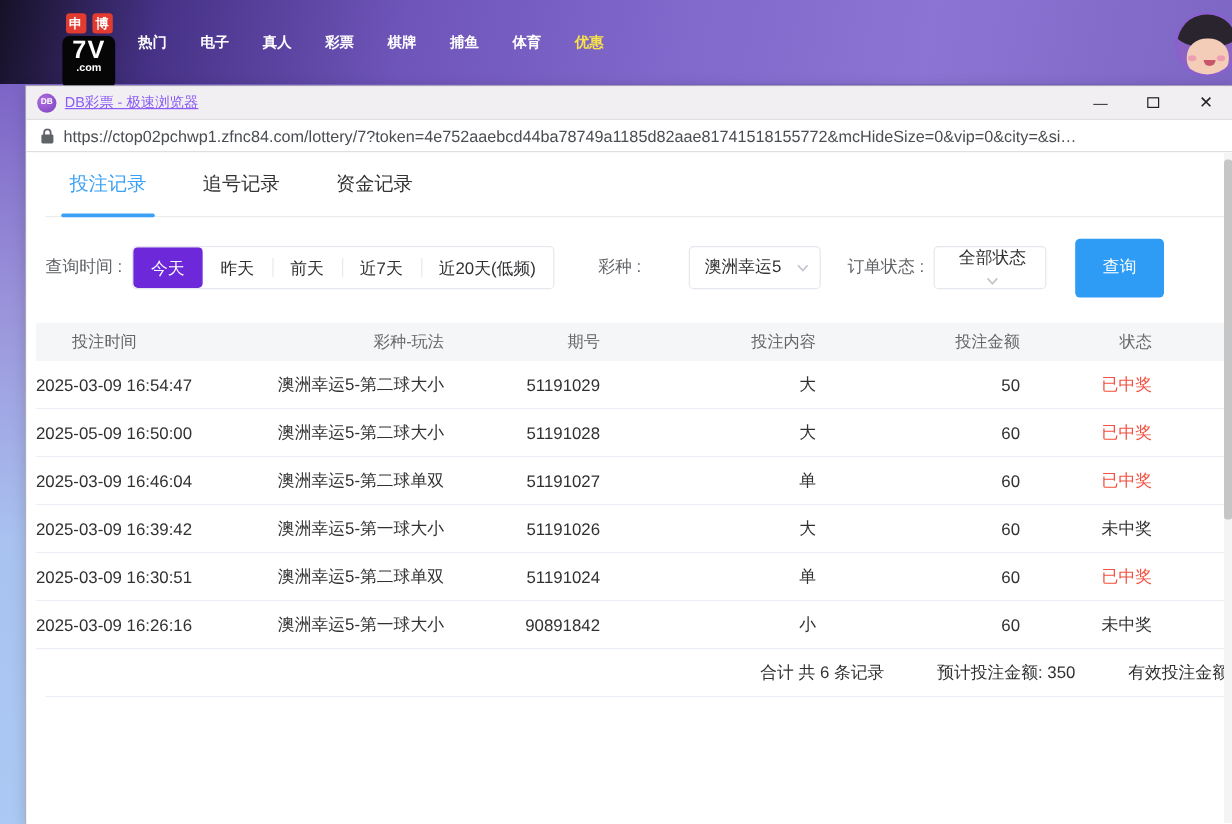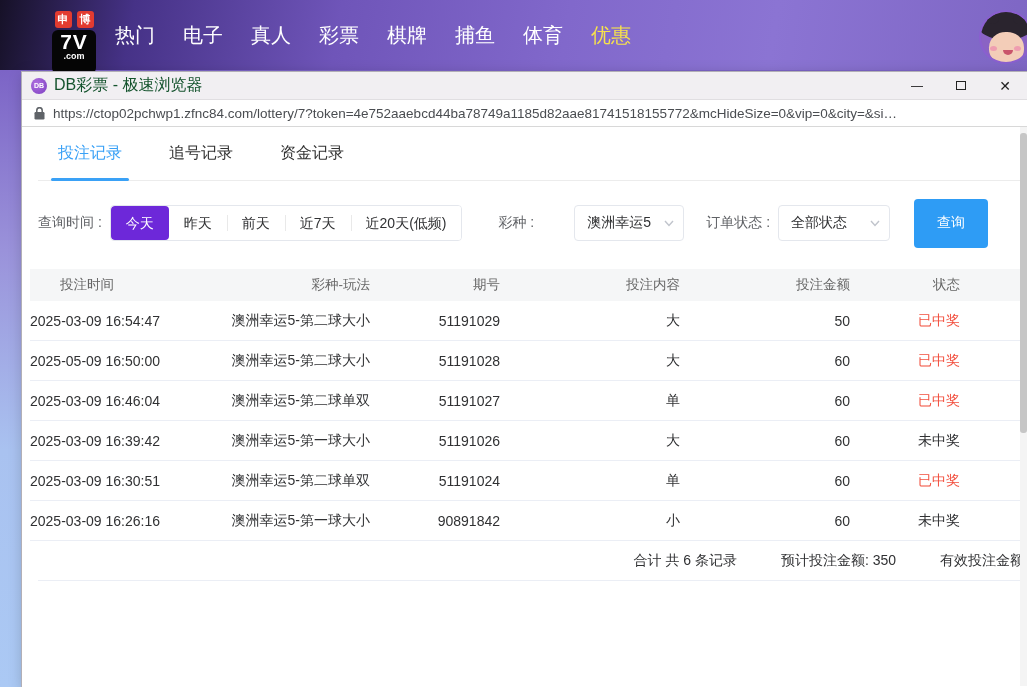--- a/index.html
+++ b/index.html
@@ -16,40 +16,40 @@
     background:linear-gradient(100deg,#161127 0%,#463287 13%,#6f55b9 33%,#8168cb 55%,#8b74d3 75%,#7e66c4 100%);
   }
   .logo { position:absolute; left:52px; top:11px; width:44px; text-align:center; }
   .logo-badges { display:flex; gap:5px; justify-content:center; margin-bottom:2px; }
   .logo-badge { width:17px; height:17px; background:#e23b30; color:#fff; font-size:11px; font-weight:bold;
     border-radius:3px; display:flex; align-items:center; justify-content:center; }
   .logo-box { background:#060606; color:#fff; border-radius:6px; padding:1px 3px 13px; }
   .logo-main { font-size:21px; font-weight:800; line-height:21px; letter-spacing:1px; }
   .logo-suffix { font-size:9px; font-weight:bold; line-height:9px; }
   .nav { position:absolute; left:115px; top:0; height:70px; display:flex; align-items:center; gap:28px; }
-  .nav-item { color:#ffffff; font-size:20px; font-weight:normal; cursor:pointer; }
+  .nav-item { color:#ffffff; font-size:12px; font-weight:bold; cursor:pointer; }
   .nav-item.highlight { color:#f7e24b; }
   .avatar { position:absolute; left:979px; top:10px; width:54px; height:54px; border-radius:50%;
     border:2px solid #8a5fd0; background:#8a63c4; overflow:hidden; }
   .avatar .hair { position:absolute; top:-8px; left:-5px; width:60px; height:36px; background:#2a242e; border-radius:50%; }
   .avatar .bun { position:absolute; width:13px; height:11px; background:#2a242e; border-radius:50%; top:1px; }
   .avatar .bun.l { left:5px; } .avatar .bun.r { right:5px; }
   .avatar .face { position:absolute; bottom:-2px; left:8px; width:35px; height:32px; background:#f3cdb8;
     border-radius:48% 48% 46% 46%; }
   .avatar .blush { position:absolute; width:7px; height:5px; background:#ef9db0; border-radius:50%; bottom:11px; }
   .avatar .blush.l { left:9px; } .avatar .blush.r { right:10px; }
   .avatar .mouth { position:absolute; width:10px; height:5px; background:#c9556b; border-radius:0 0 8px 8px; bottom:7px; left:22px; }
 
   
   .window { position:absolute; left:22px; top:72px; width:1005px; height:615px; background:#fff;
     box-shadow:0 0 0 1px #b2afb6, 2px 4px 14px rgba(0,0,0,.25); }
   .titlebar { height:28px; background:#f1eff2; border-bottom:1px solid #e0dee1; display:flex; align-items:center; padding-left:9px; }
   .favicon { width:16px; height:16px; border-radius:50%; background:radial-gradient(circle at 35% 35%,#b06fe0,#7b3fc0);
     color:#fff; font-size:7px; font-weight:bold; display:flex; align-items:center; justify-content:center; flex:0 0 auto; }
-  .win-title { font-size:16px; color:#14532d; margin-left:7px; flex:1 1 auto; }
+  .win-title { font-size:12px; color:#8b5cf6; margin-left:7px; flex:1 1 auto;text-decoration:underline; }
   .win-btn { width:44px; height:28px; display:flex; align-items:center; justify-content:center; color:#222;
     font-size:12px; cursor:pointer; }
   .max-box { width:10px; height:9px; border:1.5px solid #222; display:block; }
   .win-btn.close { font-size:14px; }
 
   .urlbar { height:27px; background:#fff; border-bottom:1px solid #d8d8d8; display:flex; align-items:center;
     padding-left:12px; gap:8px; }
   .url-text { font-size:13.5px; color:#4a4d51; white-space:nowrap; overflow:hidden; }
 
   
@@ -68,21 +68,21 @@
   .seg { padding:0 15px; line-height:34px; background:#fff; color:#303133; font-size:14px; border:none;
     position:relative; cursor:pointer; white-space:nowrap; font-family:inherit; }
   .seg + .seg::before { content:""; position:absolute; left:0; top:9px; bottom:9px; width:1px; background:#e9e9e9; }
   .seg.active { background:#6d28d9; color:#fff; border-radius:4px; }
   .seg.active + .seg::before { display:none; }
   .flabel.ml36 { margin-left:36px; }
   .flabel.ml22 { margin-left:22px; }
   .select { display:flex; align-items:center; justify-content:space-between; border:1px solid #e4e7ed; border-radius:4px;
     height:36px; padding:0 8px 0 12px; color:#303133; background:#fff; cursor:pointer; }
   .select.lottery { width:110px;margin-left:32px; }
-  .select.status { width:112px; }
+  .select.status { width:94px;flex-direction:column; }
   .chev { flex:0 0 auto; }
   .search-btn { margin-left:24px; width:74px; height:49px; background:#2e9cf5; color:#fff; border:none;
     border-radius:4px; font-size:14px; cursor:pointer; font-family:inherit; }
 
   .table-wrap { margin:28px 0 0 8px; }
   .thead, .trow { display:grid; grid-template-columns:140px 200px 130px 180px 170px 110px 185px; width:1115px; }
   .thead { background:#f5f6f7; height:32px; align-items:center; color:#666; font-size:13.5px; }
   .trow { height:40px; align-items:center; border-bottom:1px solid #ebeef5; color:#303133; font-size:14px; background:#fff; }
   .th, .td { text-align:right; white-space:nowrap; }
   .th.c1 { text-align:left; padding-left:30px; }

